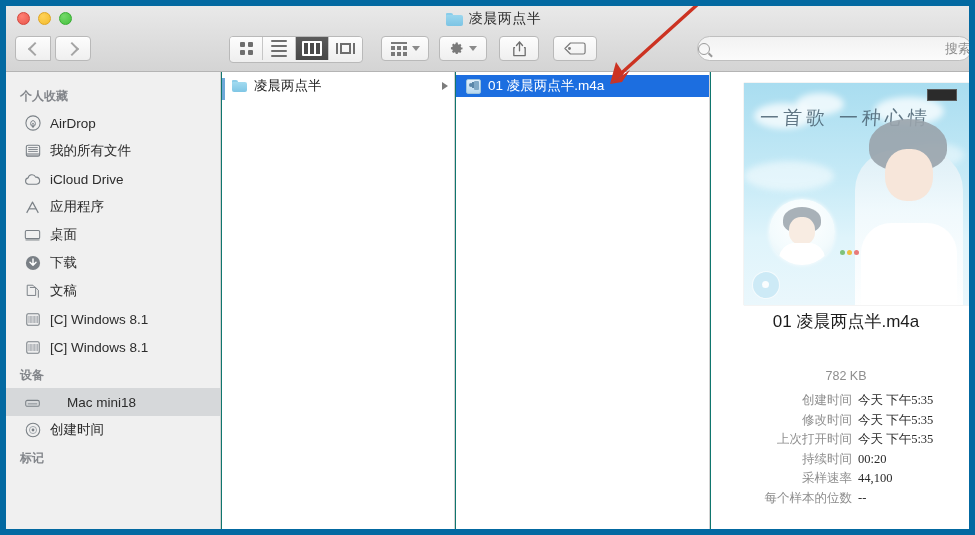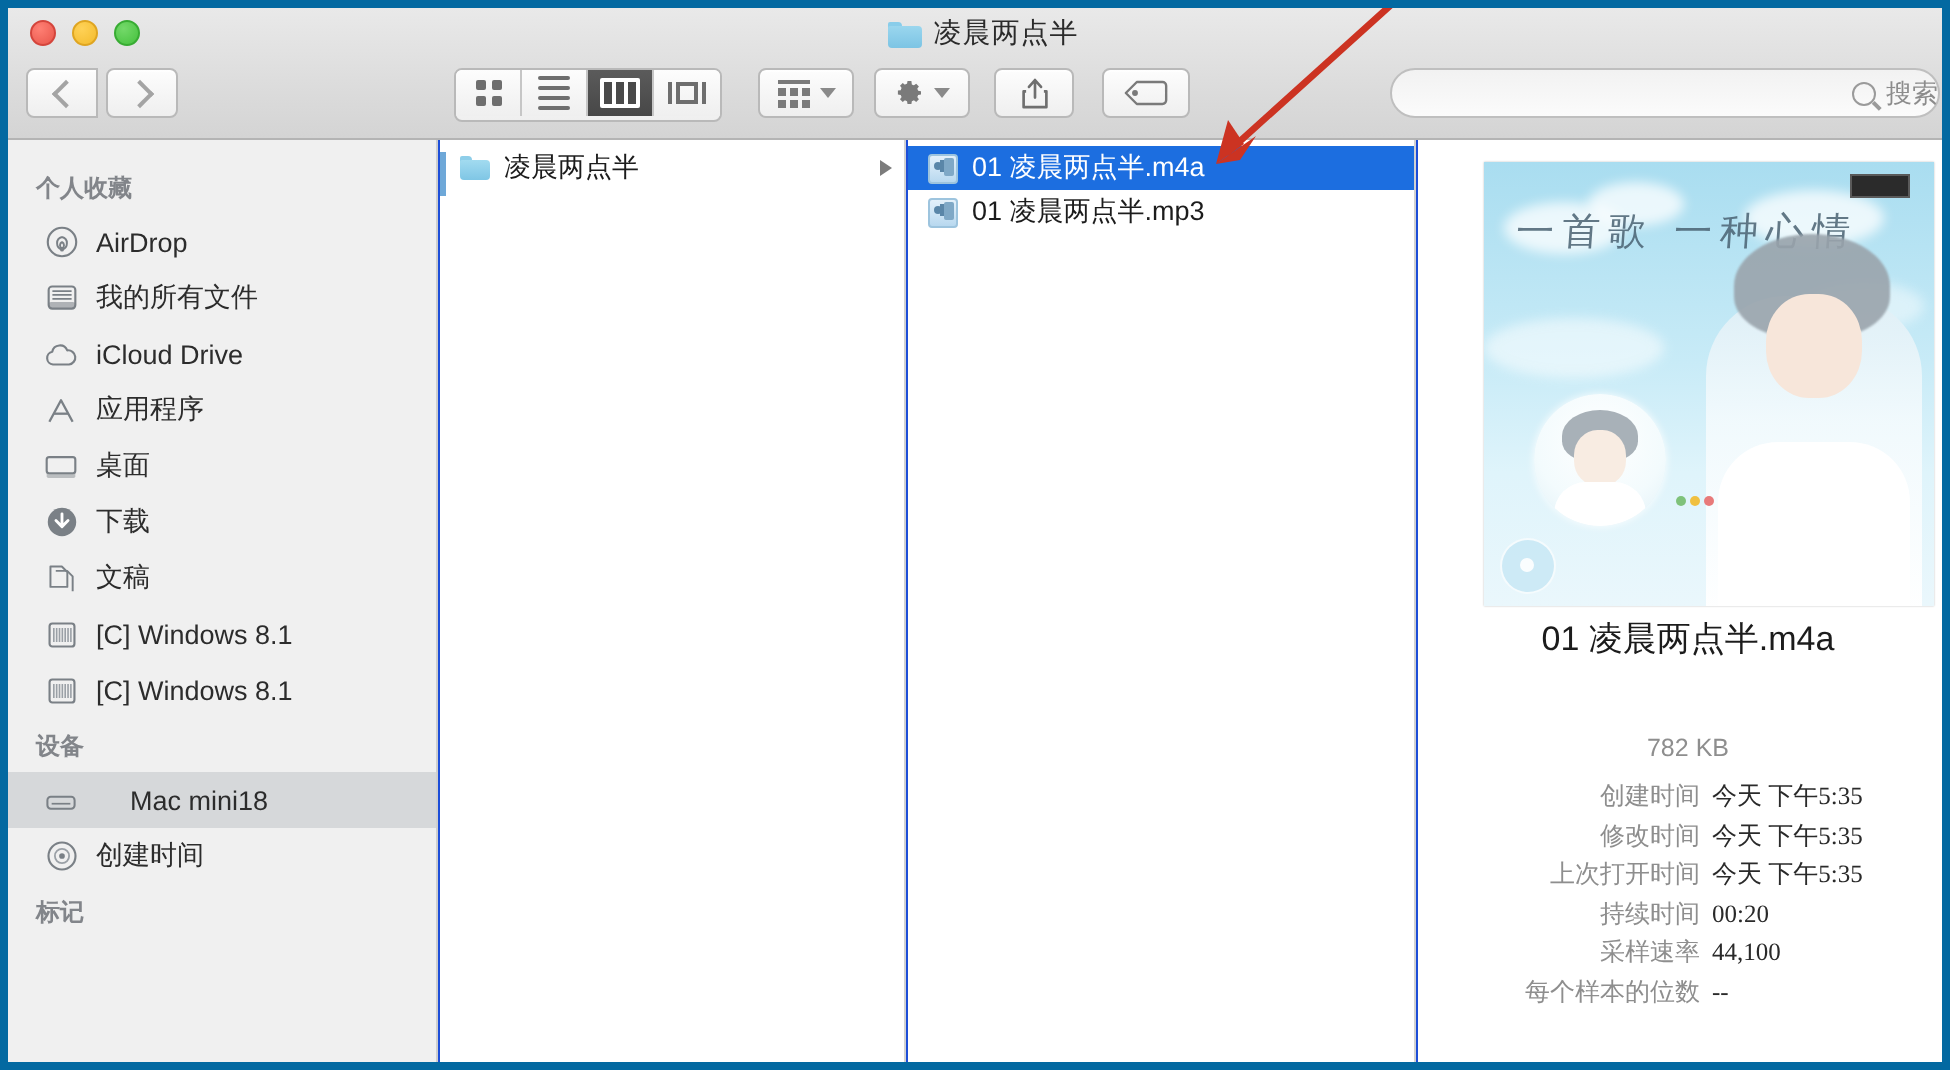--- a/index.html
+++ b/index.html
@@ -9,22 +9,22 @@
   }
   body {
     font-family: "Liberation Sans", "DejaVu Sans", sans-serif;
     -webkit-font-smoothing: antialiased;
   }
   .window {
     position: relative;
     width: 975px;
     height: 535px;
     overflow: hidden;
-    background: #1d4ed8;
-    border: 4px solid #0369a1;
+    background: #0f766e;
+    border: 6px solid #0369a1;
     box-sizing: border-box;
   }
 
   
   .titlebar {
     position: absolute;
     left: 0; top: 0;
     width: 975px;
     height: 66px;
     background: linear-gradient(to bottom, #e9e9e9 0%, #dcdcdc 60%, #d4d4d4 100%);
@@ -182,21 +182,21 @@
   .searchfield {
     position: absolute;
     left: 691px; top: 4px;
     width: 275px; height: 25px;
     background: linear-gradient(to bottom, #f2f2f2, #fbfbfb);
     border: 1px solid #bfbfbf;
     border-radius: 13px;
     box-sizing: border-box;
     display: flex;
     align-items: center;
-    justify-content: flex-end;
+    justify-content: space-between;
     gap: 5px;
     color: #8c8c8c;
     font-size: 13px;
   }
   .mag {
     width: 10px; height: 10px;
     border: 1.6px solid #9a9a9a;
     border-radius: 50%;
     position: relative;
     display: inline-block;
@@ -810,26 +810,20 @@
     </div>
 
   </div>
 
   <div class="col2">
     <div class="crow sel">
       <span class="audio-ico">
           <em></em>
         </span>
       <span>01 凌晨两点半.m4a</span>
-    </div>
-    <div class="crow">
-      <span class="audio-ico">
-          <em></em>
-        </span>
-      <span>01 凌晨两点半.mp3</span>
     </div>
 
   </div>
 
   <div class="preview">
 
     <div class="artwork">
       <span class="cloud c1"></span>
       <span class="cloud c2"></span>
       <span class="cloud c3"></span>

